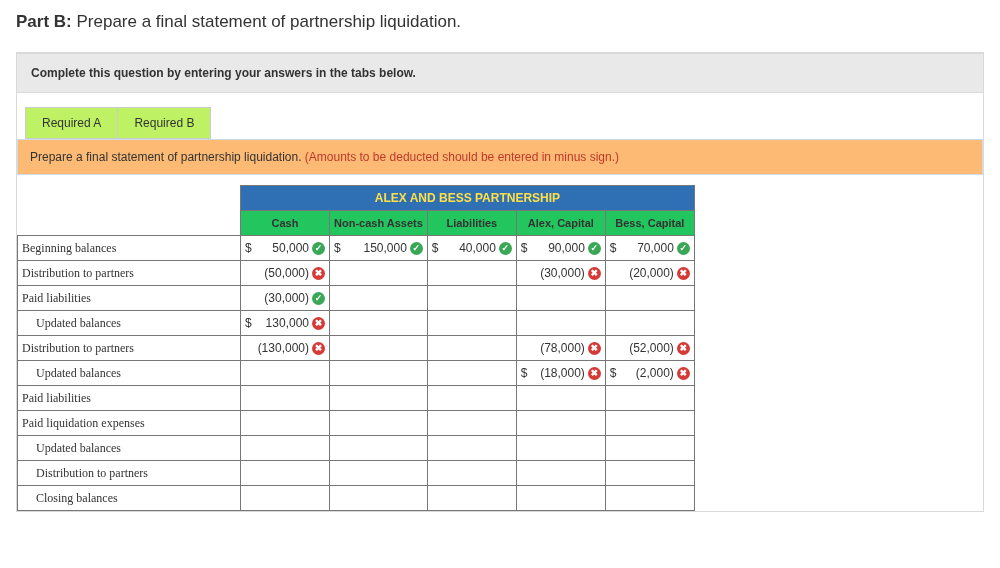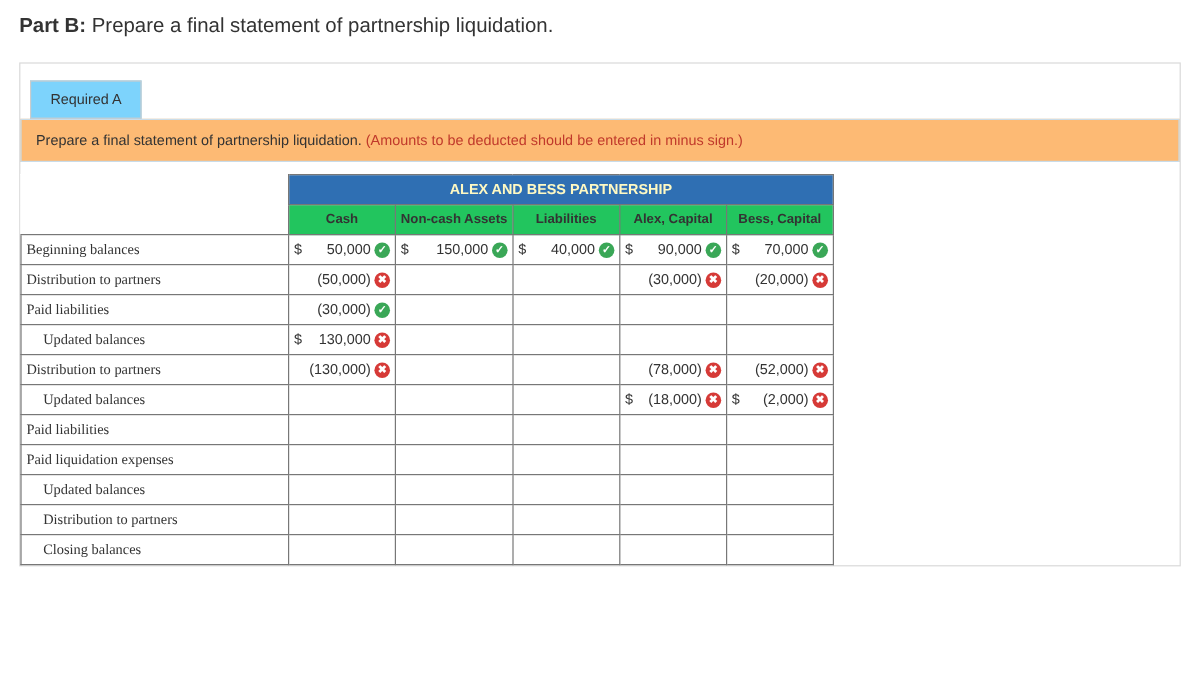--- a/index.html
+++ b/index.html
@@ -26,21 +26,21 @@
     border-top: 1px solid #d9d9d9;
     border-bottom: 1px solid #d9d9d9;
     padding: 12px 14px;
     font-weight: bold;
   }
   .tabs { display: flex; padding: 14px 0 0 8px; }
   .tab {
     border: 1px solid #ccc;
     padding: 8px 16px;
     font-size: 12px;
-    background: #7dd3fc;
+    background: #bef264;
     margin-right: -1px;
     cursor: pointer;
     text-align: center;
   }
   .instr {
     background: #fdba74;
     border: 1px solid #c9dce9;
     margin: 0;
     padding: 10px 12px;
     font-size: 12px;
@@ -52,21 +52,21 @@
     border-collapse: collapse;
     font-size: 12px;
   }
   table.liq th, table.liq td {
     border: 1px solid #777;
     padding: 2px 4px;
     height: 20px;
   }
   .title-row td {
     background: #2f6fb3;
-    color: #fef9c3;
+    color: #fde047;
     font-weight: bold;
     text-align: center;
   }
   .sub-row td {
     background: #83aed6;
     color: #000;
     font-weight: bold;
     text-align: center;
   }
   th.ch {
@@ -105,23 +105,25 @@
 </style>
 </head>
 <body>
 
 <div class="part-title">
   <b>Part B:</b>
   <span>Prepare a final statement of partnership liquidation.</span>
 </div>
 
 <div class="main-box">
+  <div class="info-row">Complete this question by entering your answers in the tabs below.</div>
 
   <div class="tabs">
     <div class="tab">Required A</div>
+    <div class="tab">Required B</div>
   </div>
 
   <div class="instr">
     <span>Prepare a final statement of partnership liquidation. </span>
     <span class="red">(Amounts to be deducted should be entered in minus sign.)</span>
   </div>
 
   <div class="wrap">
     <table class="liq">
       <tbody>

